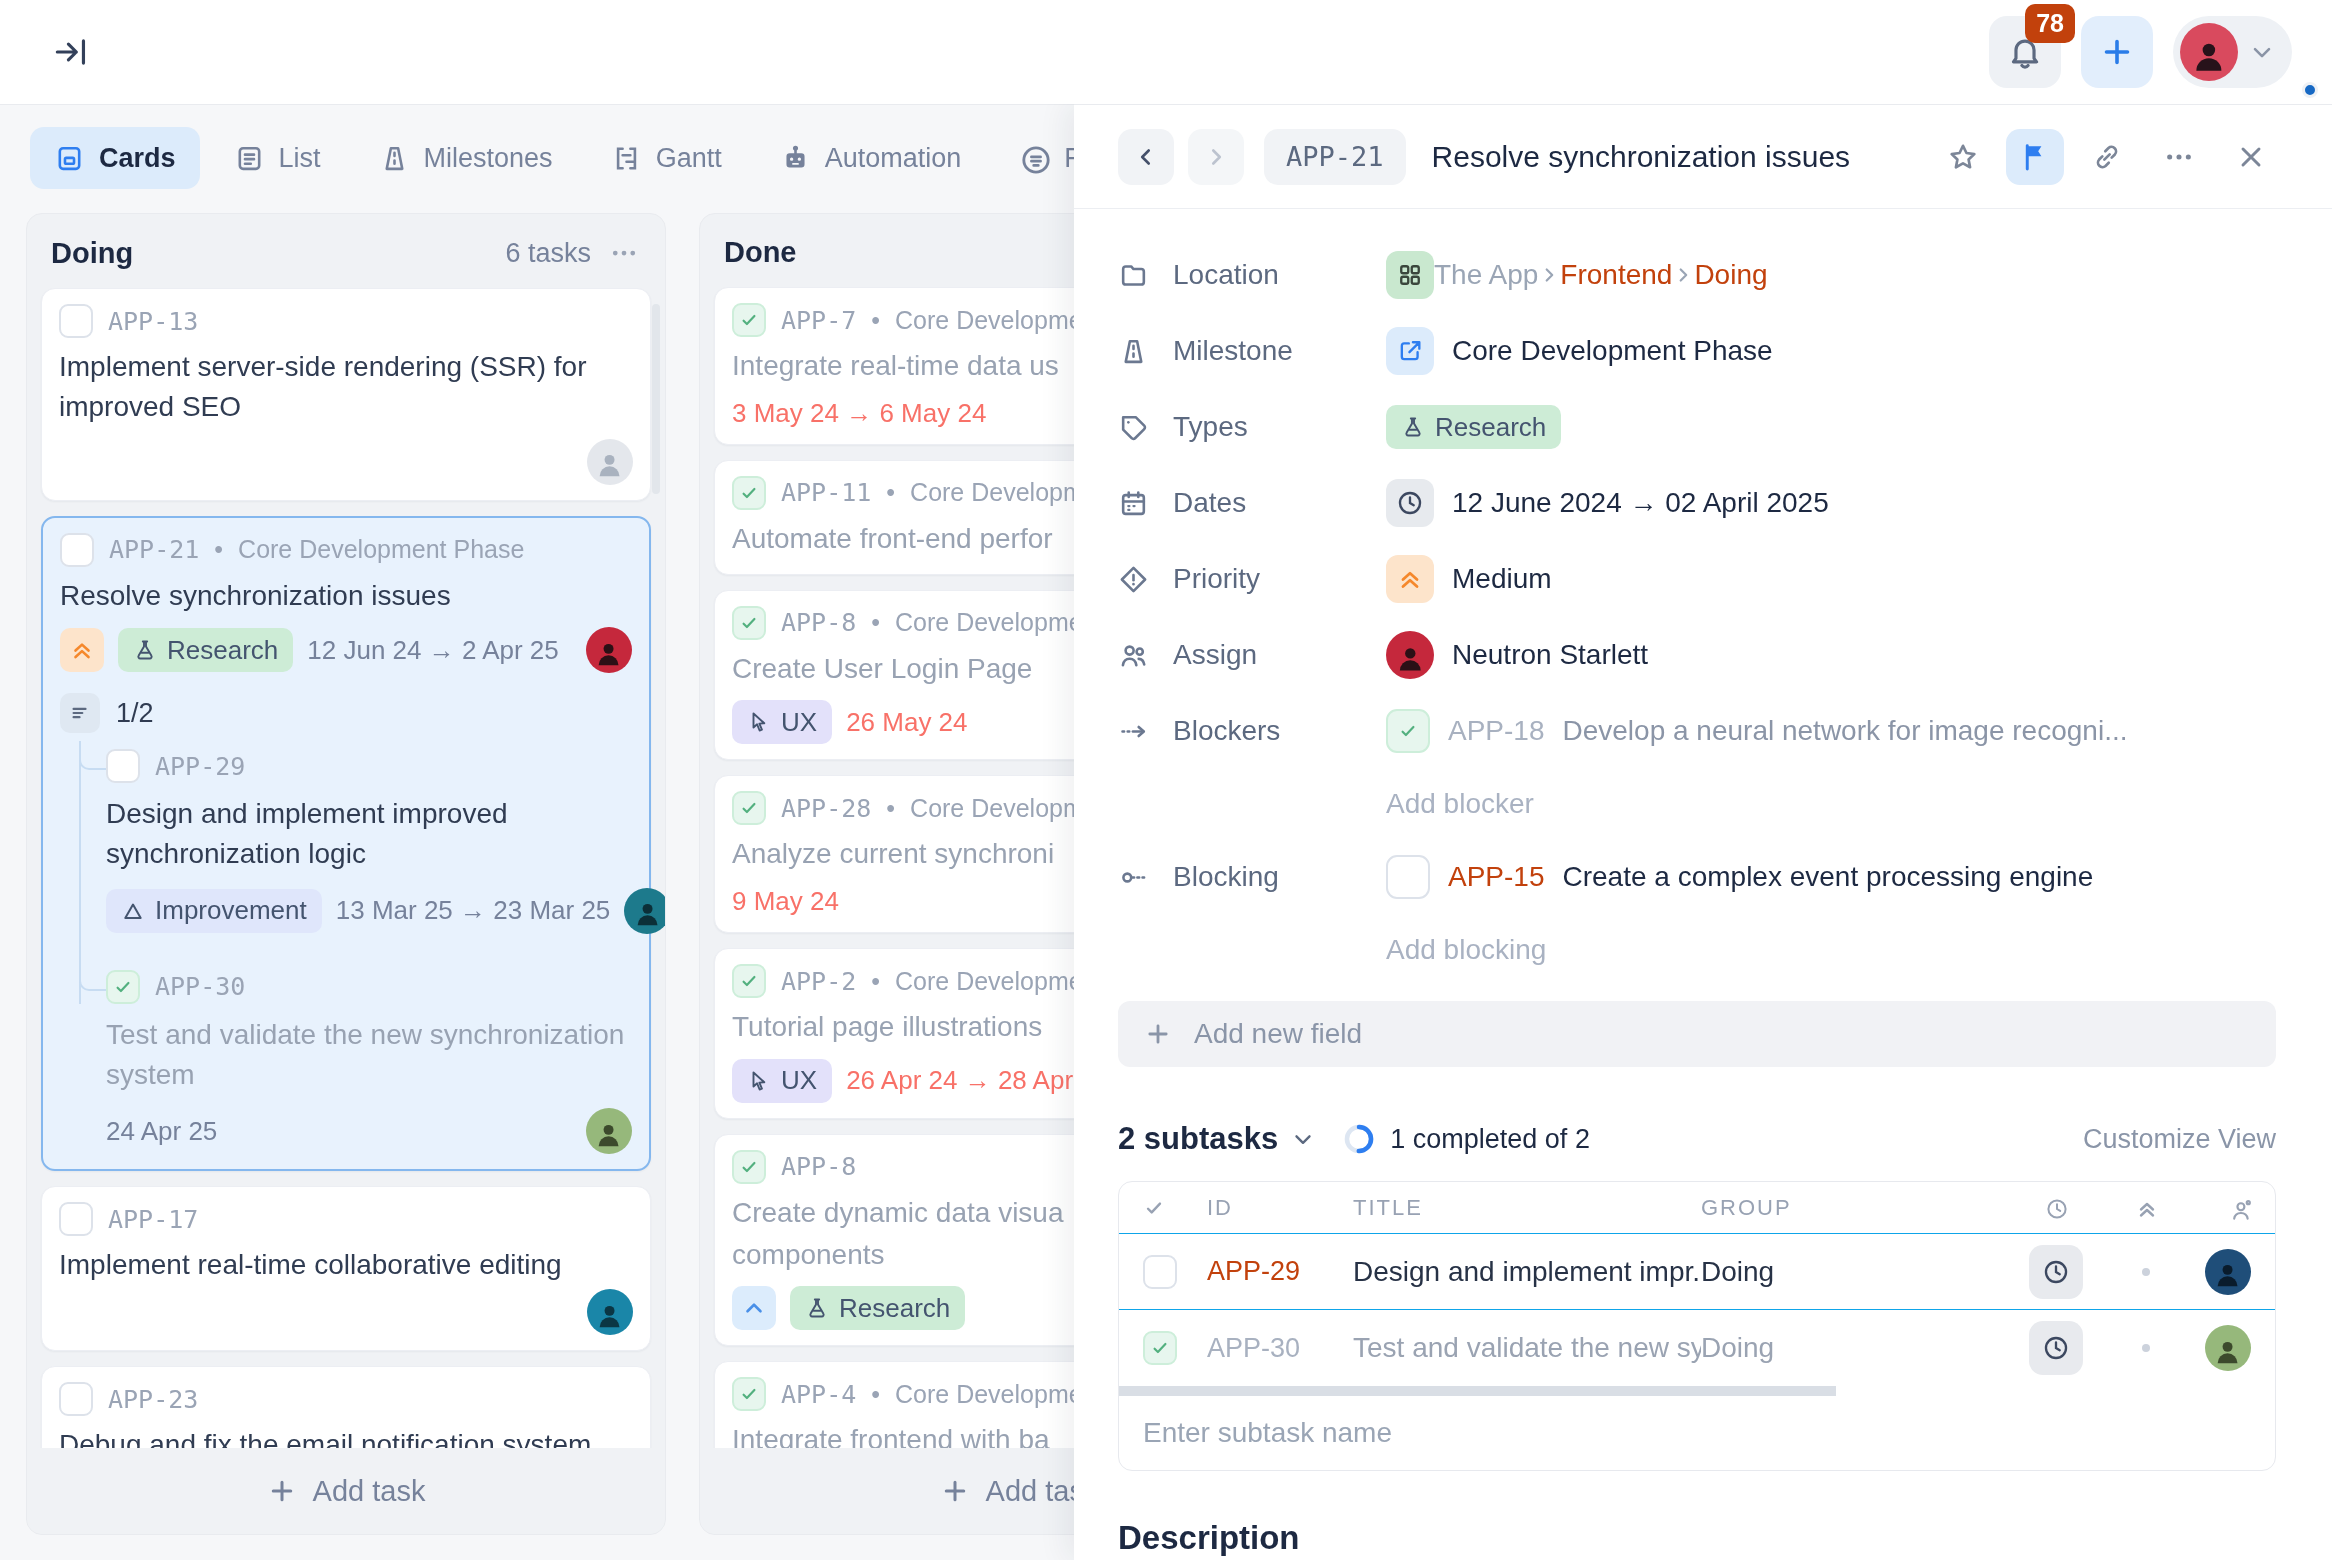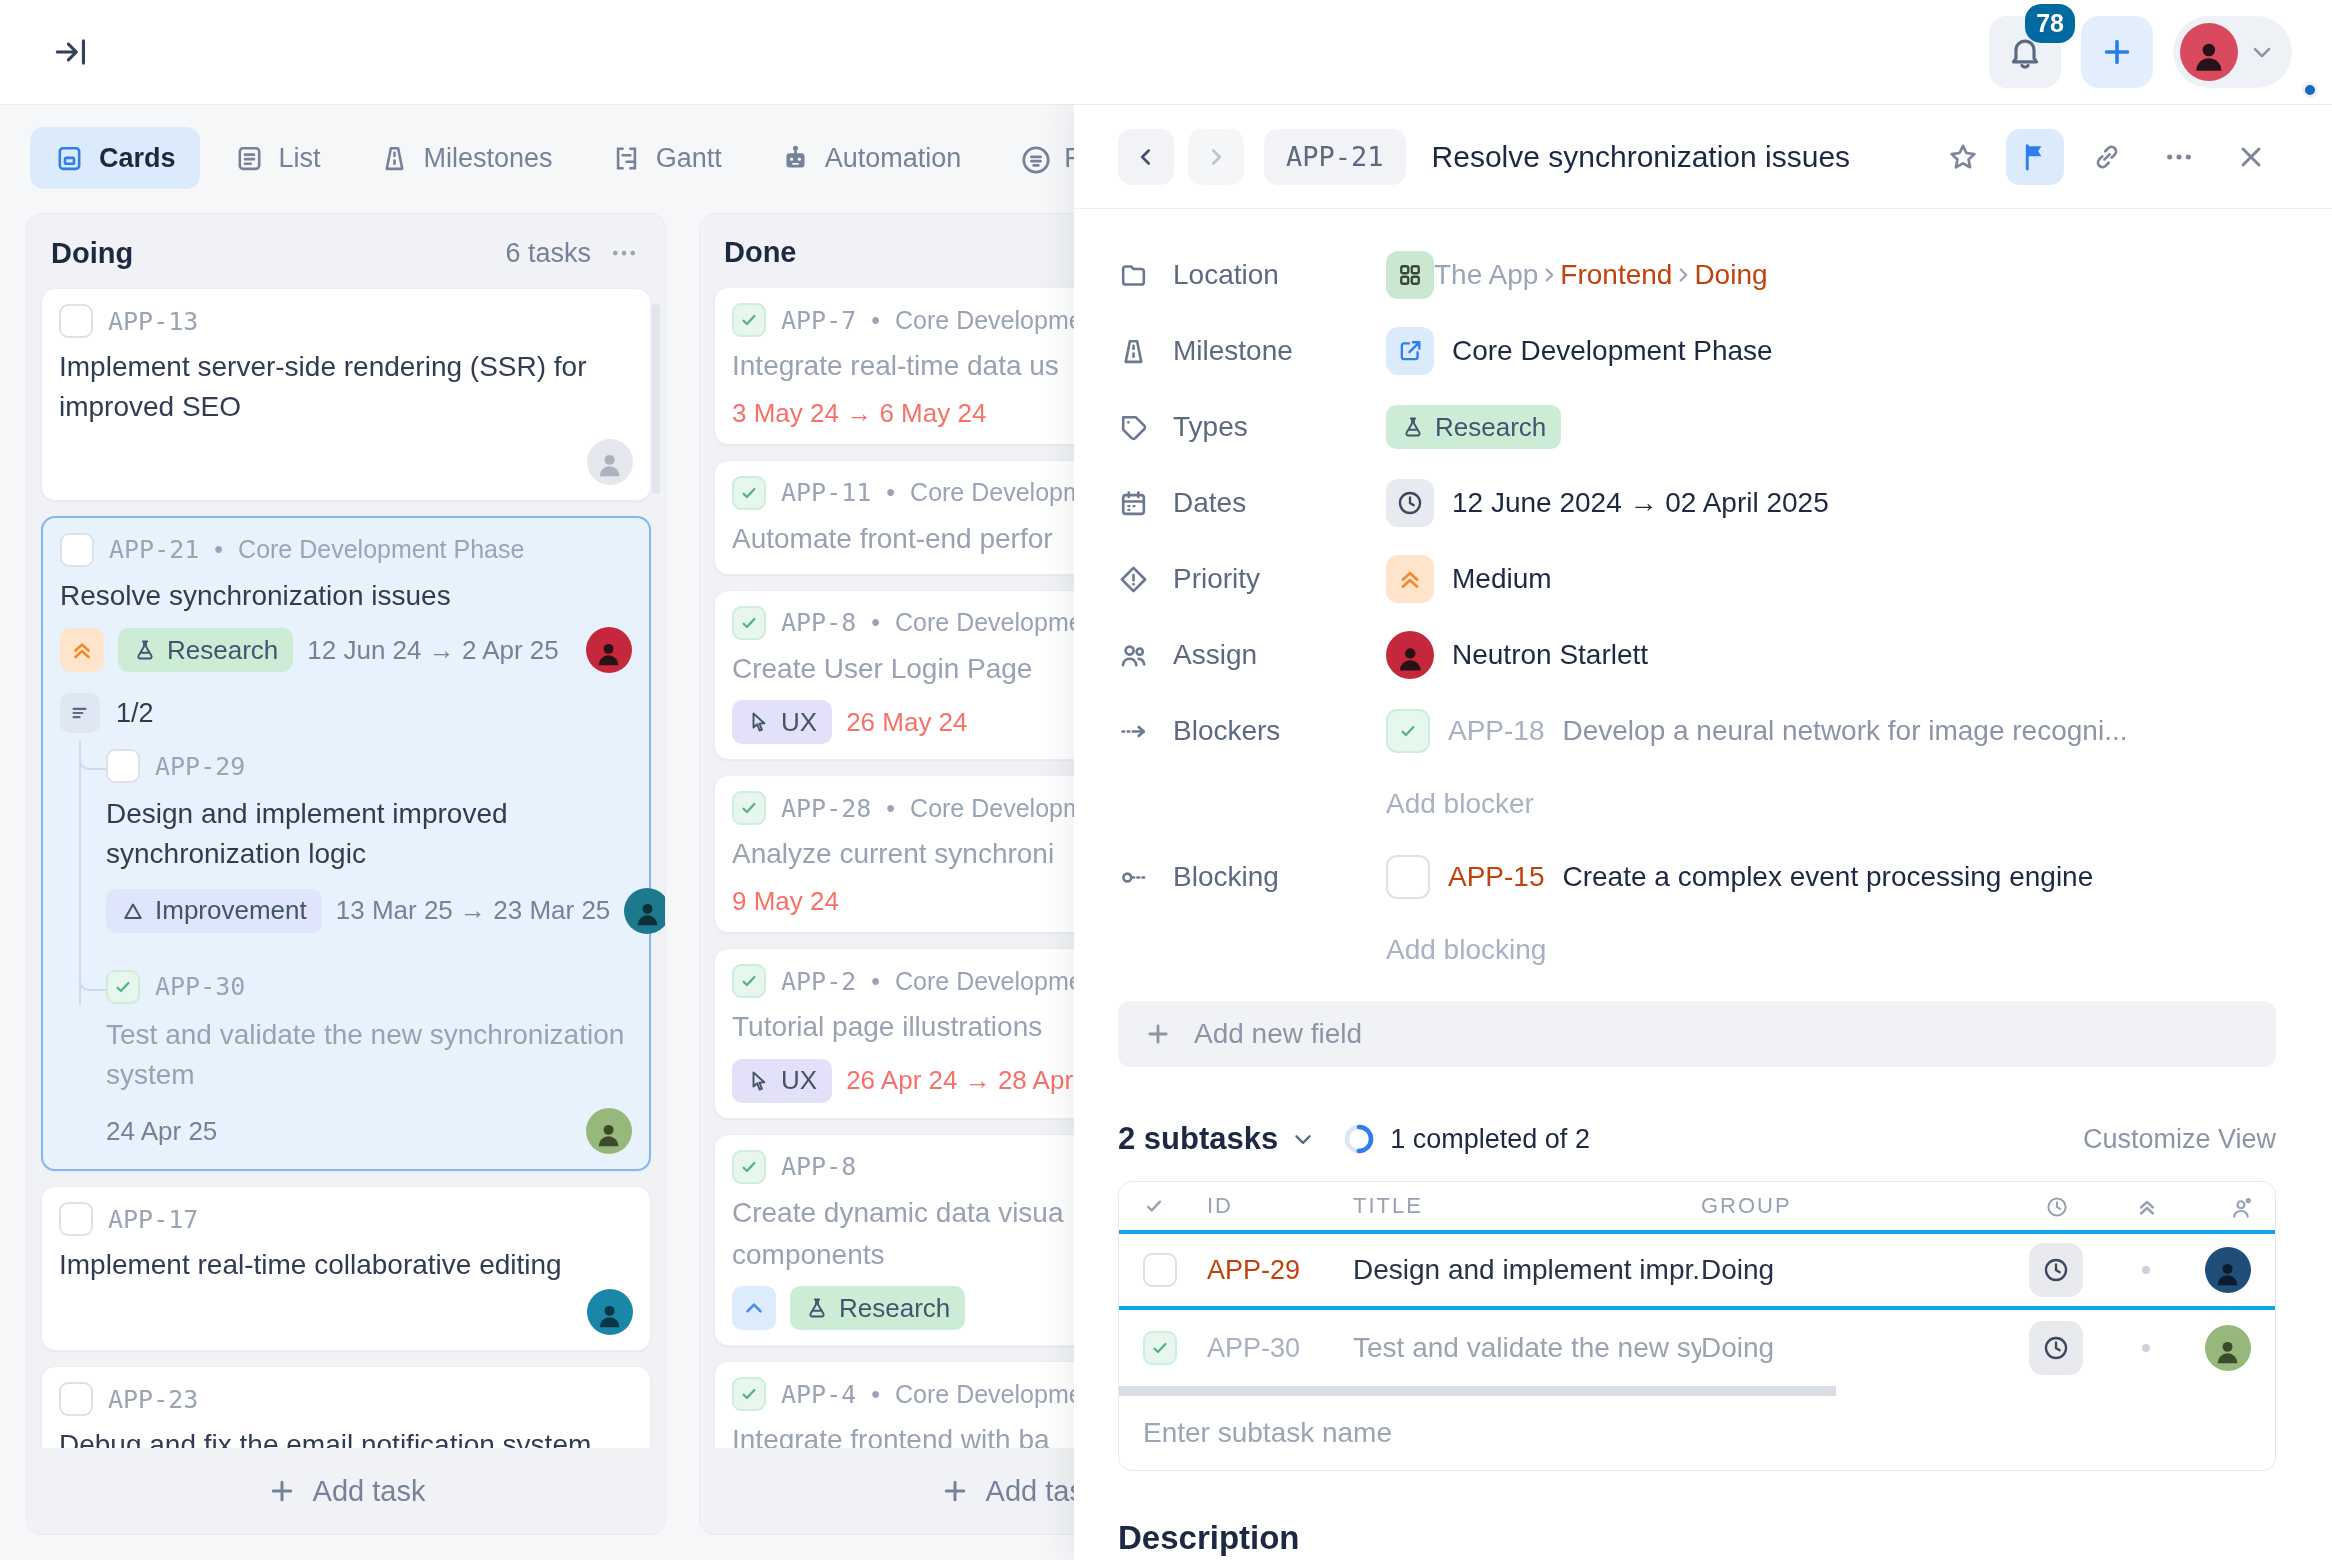--- a/index.html
+++ b/index.html
@@ -8,21 +8,21 @@
 .app{position:relative;width:2332px;height:1560px;overflow:hidden;background:#fff}
 svg{display:block}
 .ic{flex:none}
 
 
 .topbar{position:absolute;top:0;left:0;right:0;height:104px;background:#fff;display:flex;align-items:center;padding:0 40px 0 48px;z-index:30}
 .tb-expand{width:44px;height:44px;color:#33405a;display:flex;align-items:center;justify-content:center}
 .tb-right{margin-left:auto;display:flex;align-items:center;gap:20px}
 .tb-btn{width:72px;height:72px;border-radius:18px;background:#eef1f5;display:flex;align-items:center;justify-content:center;color:#5c6980;position:relative}
 .tb-btn.plus{background:#e2eefc;color:#2a7ce8}
-.badge{position:absolute;top:-12px;right:-14px;background:#0369a1;color:#fff;font-size:25px;font-weight:700;line-height:1;padding:7px 11px;border-radius:16px}
+.badge{position:absolute;top:-12px;right:-14px;background:#c2410c;color:#fff;font-size:25px;font-weight:700;line-height:1;padding:7px 11px;border-radius:10px}
 .userpill{height:72px;border-radius:36px;background:#eef1f5;display:flex;align-items:center;gap:10px;padding:0 16px 0 7px;color:#8a94a6}
 .av{border-radius:50%;flex:none;overflow:hidden;position:relative;display:flex;align-items:center;justify-content:center}
 .av svg{width:72%;height:72%;margin-top:14%}
 .statusdot{position:absolute;right:14px;bottom:6px;width:16px;height:16px;border-radius:50%;background:#1769c4;border:3px solid #eef1f5}
 
 
 .board{position:absolute;top:104px;left:0;right:0;bottom:0;background:#f6f7f9;border-top:1px solid #e9ebef}
 .tabs{display:flex;align-items:center;gap:10px;padding:22px 0 0 30px}
 .tab{display:flex;align-items:center;gap:14px;height:62px;padding:0 24px;border-radius:14px;color:#76829b;font-size:27px;white-space:nowrap}
 .tab .ic{width:31px;height:31px}
@@ -110,21 +110,21 @@
 .addrow{padding-left:268px;height:70px;display:flex;align-items:center;color:#a9b2c2;font-size:28px}
 .addfield{margin-top:16px;height:66px;background:#f1f2f5;border-radius:12px;display:flex;align-items:center;gap:22px;padding:0 26px;color:#8a95a8;font-size:28px}
 .addfield .ic{width:28px;height:28px}
 .sub-head{display:flex;align-items:center;margin-top:54px}
 .sub-title{font-size:31px;font-weight:700;color:#1d2942}
 .sub-chev{width:26px;height:26px;color:#5c6980;margin-left:12px}
 .donut{width:34px;height:34px;margin-left:26px}
 .sub-progress{margin-left:14px;font-size:27px;color:#1d2942}
 .customize{margin-left:auto;font-size:27px;color:#8a95a8}
 .stable{margin-top:24px;border:1px solid #e7e9ee;border-radius:14px;overflow:hidden;position:relative;background:#fff}
-.trow{display:flex;align-items:center;height:76px;padding:0 24px;border-bottom:4px solid #0ea5e9}
+.trow{display:flex;align-items:center;height:76px;padding:0 24px;border-bottom:1px solid #0ea5e9}
 .trow.thead{height:52px;color:#98a2b3;font-size:21px;letter-spacing:2px;font-weight:400}
 .thead .ic{width:22px;height:22px}
 .c-check{width:64px;flex:none;display:flex;align-items:center}
 .c-id{width:146px;flex:none;font-size:27px}
 .c-title{flex:1;min-width:0;font-size:28px;color:#273246;white-space:nowrap;overflow:hidden}
 .c-group{width:300px;flex:none;font-size:28px;color:#273246}
 .c-clock{width:110px;flex:none;display:flex;justify-content:center}
 .c-pri{width:70px;flex:none;display:flex;justify-content:center;color:#98a2b3}
 .c-asg{width:70px;flex:none;display:flex;justify-content:flex-end;color:#98a2b3}
 .clockbox{width:54px;height:54px;background:#e8eaee;border-radius:14px;display:flex;align-items:center;justify-content:center;color:#3c4860}

